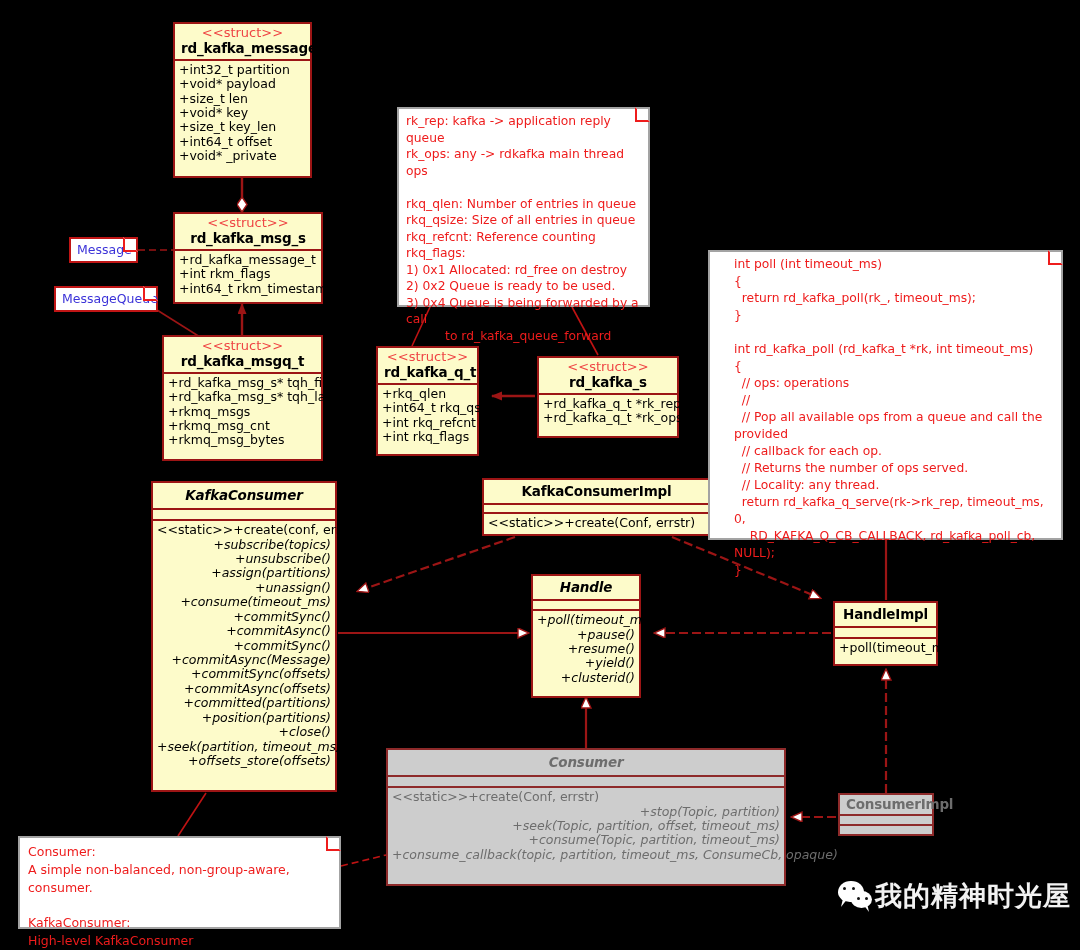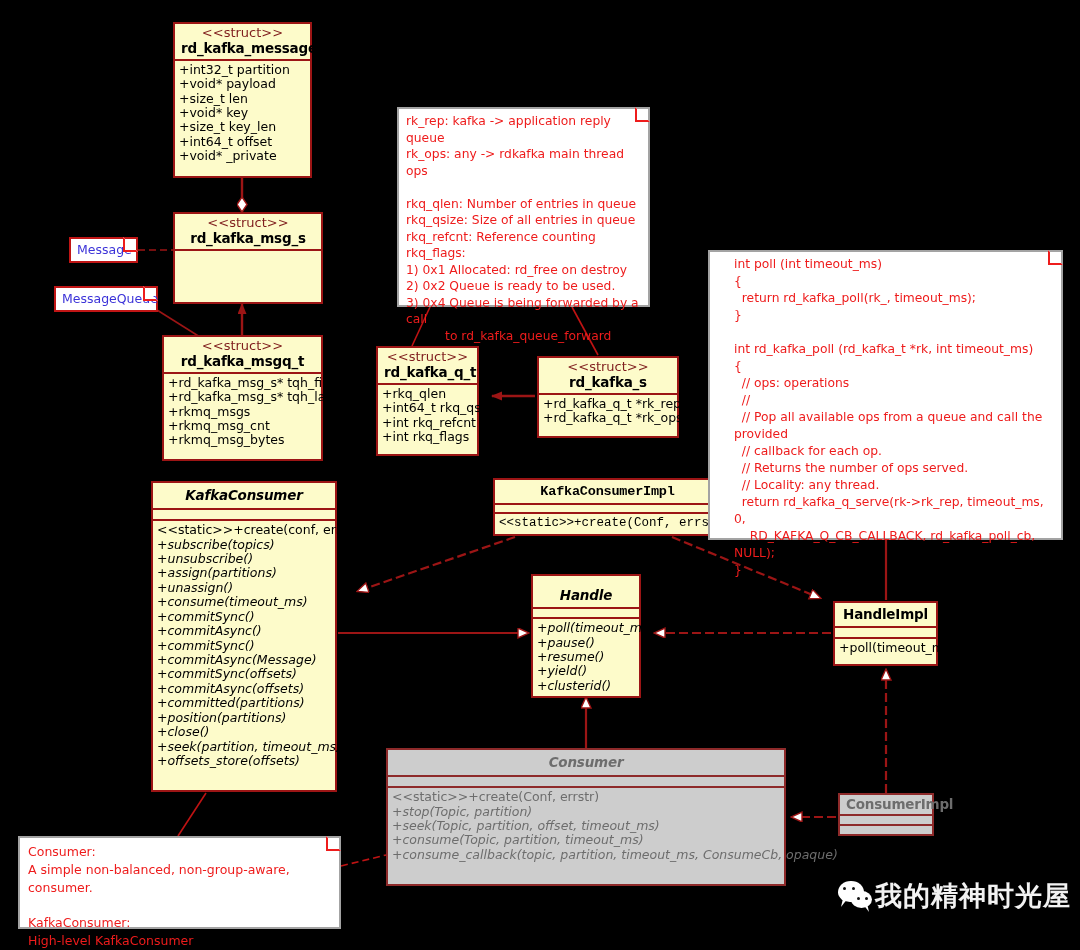--- a/index.html
+++ b/index.html
@@ -5,27 +5,27 @@
   html,body{margin:0;padding:0;background:#000;}
   body{width:1080px;height:950px;position:relative;overflow:hidden;
        font-family:"DejaVu Sans","Liberation Sans",sans-serif;}
   #canvas{position:absolute;left:0;top:0;width:1080px;height:950px;}
 
   
   .umlbox{position:absolute;background:#fdfbca;border:2px solid #9c1515;
           box-sizing:border-box;}
   .umlbox .hdr{padding:2px 6px 3px;text-align:center;line-height:1.12;
                border-bottom:2px solid #9c1515;}
-  .umlbox .stereo{font-size:13px;color:#7f1d1d;}
+  .umlbox .stereo{font-size:13px;color:#ef4444;}
   .umlbox .cname{font-size:13.5px;font-weight:bold;color:#000;letter-spacing:-0.2px;}
   .umlbox .cname.ital{font-style:italic;}
   .umlbox .emptyrow{height:9px;border-bottom:2px solid #9c1515;}
   .umlbox .body{padding:2px 4px 3px 4px;}
   .umlbox .mem{font-size:12.5px;color:#000;line-height:1.155;white-space:nowrap;}
-  .umlbox .mem.ital{font-style:italic;}
+  .umlbox .mem.ital{font-style:italic;text-align:right;}
 
   
   .umlbox.grey{background:#cdcdcd;border-color:#8e2a2a;}
   .umlbox.grey .hdr{border-bottom:2px solid #8e2a2a;}
   .umlbox.grey .emptyrow{border-bottom:2px solid #8e2a2a;}
   .umlbox.grey .cname,.umlbox.grey .mem,.umlbox.grey .stereo{color:#6d6d6d;}
 
   
   .note{position:absolute;background:#fff;border:2px solid #a3a3a3;
         box-sizing:border-box;color:#ee1c1c;font-size:12.5px;line-height:1.285;}
@@ -120,20 +120,25 @@
     <div class="mem">+int64_t offset</div>
     <div class="mem">+void*  _private</div>
   </div>
 </div>
 
 <div class="umlbox" style="left:173px;top:212px;width:150px;height:92px;">
   <div class="hdr">
     <div class="stereo">&lt;&lt;struct&gt;&gt;</div>
     <div class="cname">rd_kafka_msg_s</div>
   </div>
+  <div class="body">
+    <div class="mem">+rd_kafka_message_t</div>
+    <div class="mem">+int rkm_flags</div>
+    <div class="mem">+int64_t rkm_timestamp</div>
+  </div>
 </div>
 
 <div class="umlbox" style="left:162px;top:335px;width:161px;height:126px;">
   <div class="hdr">
     <div class="stereo">&lt;&lt;struct&gt;&gt;</div>
     <div class="cname">rd_kafka_msgq_t</div>
   </div>
   <div class="body">
     <div class="mem">+rd_kafka_msg_s* tqh_first</div>
     <div class="mem">+rd_kafka_msg_s* tqh_last</div>
@@ -186,32 +191,32 @@
     <div class="mem ital">+commitSync(offsets)</div>
     <div class="mem ital">+commitAsync(offsets)</div>
     <div class="mem ital">+committed(partitions)</div>
     <div class="mem ital">+position(partitions)</div>
     <div class="mem ital">+close()</div>
     <div class="mem ital">+seek(partition, timeout_ms)</div>
     <div class="mem ital">+offsets_store(offsets)</div>
   </div>
 </div>
 
-<div class="umlbox" style="left:493px;top:478px;width:229px;height:58px;font-family:Liberation Mono, monospace;">
+<div class="umlbox" style="left:482px;top:478px;width:229px;height:58px;">
   <div class="hdr" style="padding-top:4px;padding-bottom:4px;">
     <div class="cname">KafkaConsumerImpl</div>
   </div>
   <div class="emptyrow" style="height:7px;"></div>
   <div class="body">
     <div class="mem">&lt;&lt;static&gt;&gt;+create(Conf, errstr)</div>
   </div>
 </div>
 
 <div class="umlbox" style="left:531px;top:574px;width:110px;height:124px;">
-  <div class="hdr" style="padding-top:12px;padding-bottom:4px;">
+  <div class="hdr" style="padding-top:4px;padding-bottom:4px;">
     <div class="cname ital">Handle</div>
   </div>
   <div class="emptyrow" style="height:8px;"></div>
   <div class="body">
     <div class="mem ital">+poll(timeout_ms)</div>
     <div class="mem ital">+pause()</div>
     <div class="mem ital">+resume()</div>
     <div class="mem ital">+yield()</div>
     <div class="mem ital">+clusterid()</div>
   </div>

